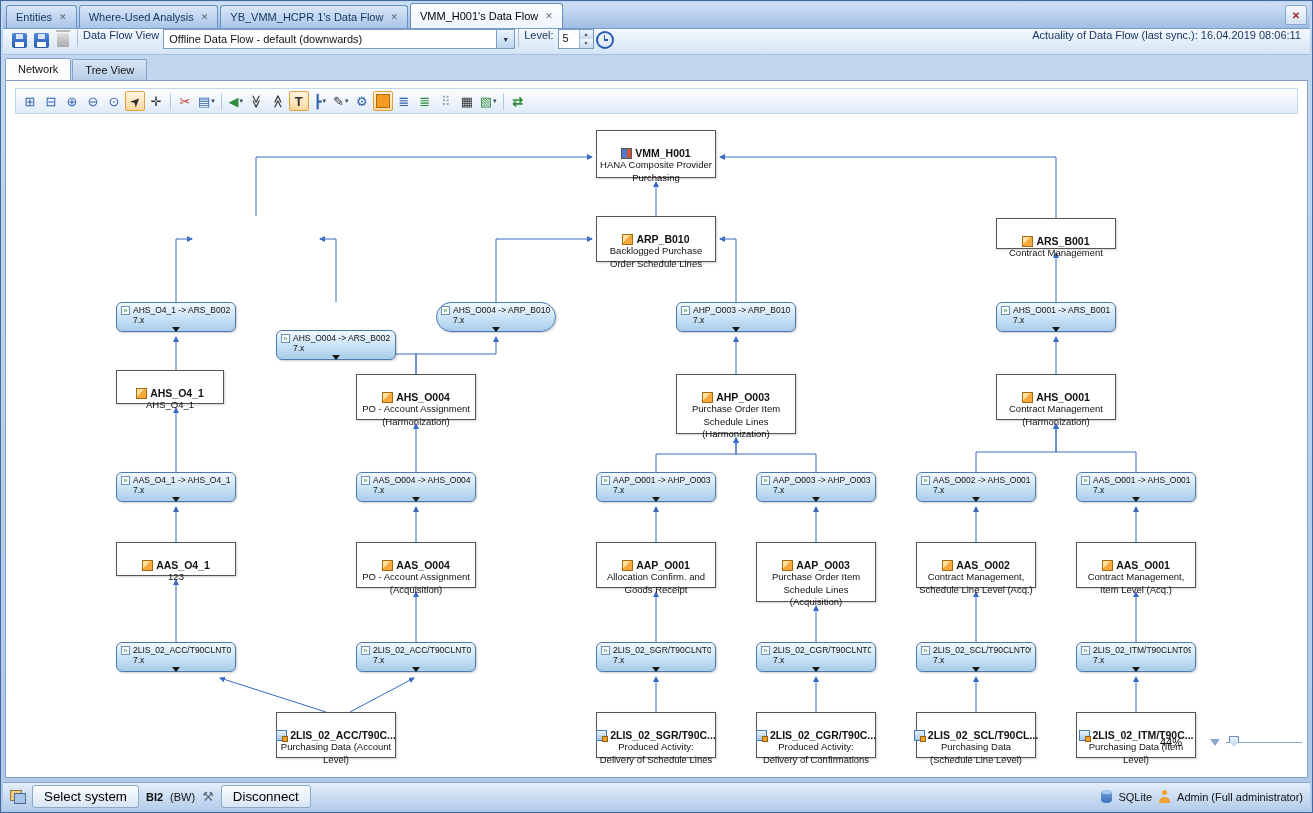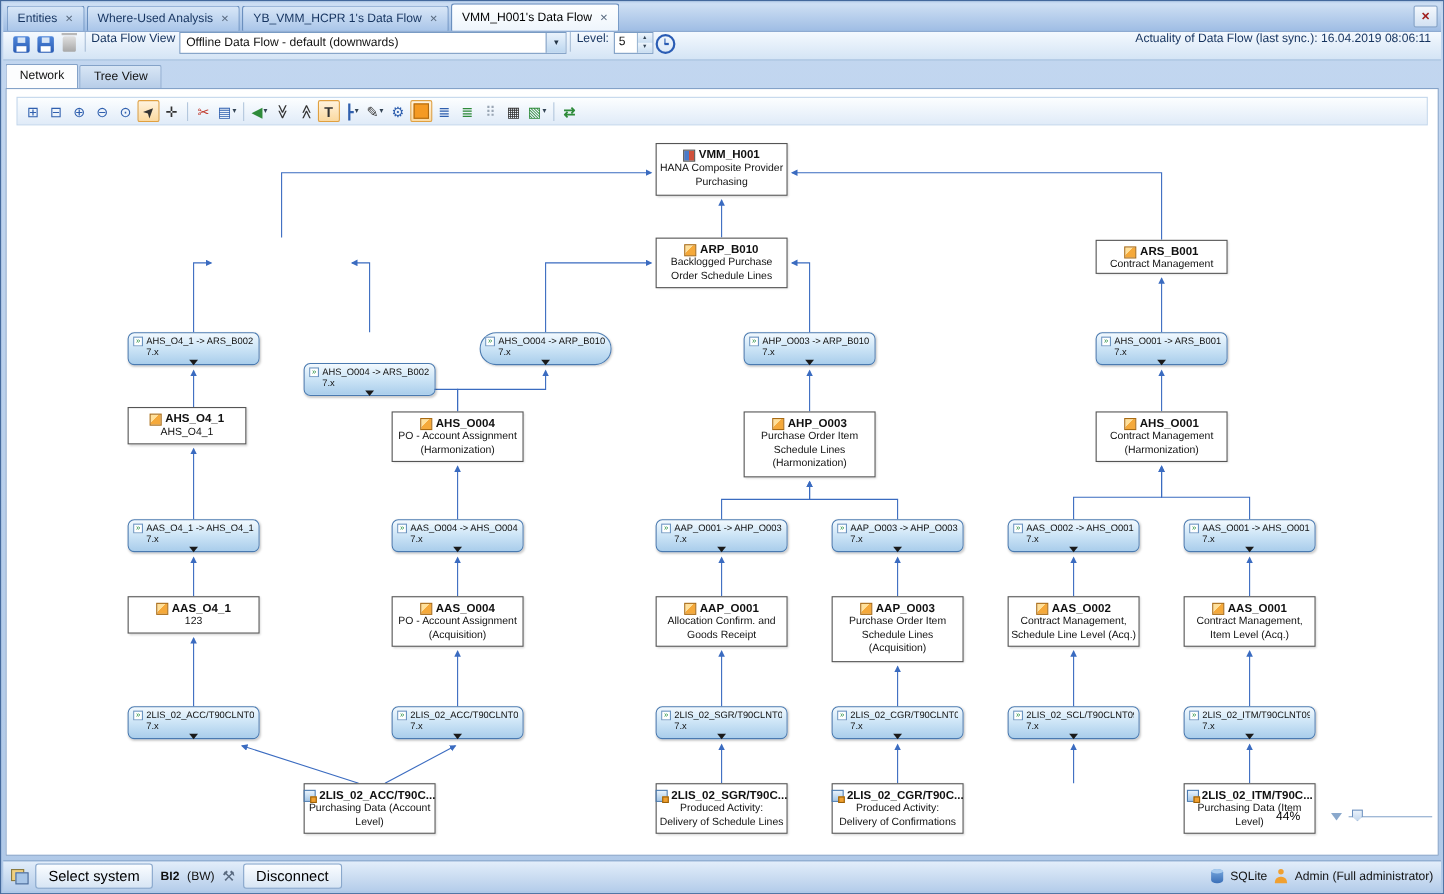--- a/index.html
+++ b/index.html
@@ -52,21 +52,21 @@
   .bold{font-weight:bold}
   .rot-45{transform:rotate(-45deg)}.rot-90d{transform:rotate(90deg)}.rot-90u{transform:rotate(-90deg)}
   .swatch-orange{width:12px;height:12px;background:#f59a23;border:1px solid #b06a10}
   .dd{font-size:7px;color:#345;margin-left:1px}
 
   .canvas{position:absolute;top:41px;left:6px;right:1px;bottom:1px;background:#fff;overflow:hidden}
   #edges{position:absolute;left:0;top:0}
   #edges polyline{fill:none;stroke:#3a6bc0;stroke-width:1}
 
   
-  .node{position:absolute;background:#fff;border:1px solid #555;box-shadow:1px 1px 2px rgba(0,0,0,.18);text-align:center;padding-top:4px;box-sizing:border-box;z-index:2}
+  .node{position:absolute;background:#fff;border:1px solid #555;box-shadow:1px 1px 2px rgba(0,0,0,.18);text-align:center;padding-top:16px;box-sizing:border-box;z-index:2}
   .n-title{font-weight:bold;font-size:10.5px;display:flex;align-items:center;justify-content:center;gap:3px;white-space:nowrap}
   .n-desc{font-size:9.5px;line-height:1.32;white-space:nowrap}
   .n-icon{width:11px;height:11px;display:inline-block;flex:0 0 auto;box-sizing:border-box}
   .n-icon.adso{background:linear-gradient(135deg,#ffe09a 0 40%,#f5a93a 40% 100%);border:1px solid #a96a12}
   .n-icon.hcpr{background:linear-gradient(90deg,#4a7ac8 0 50%,#d0503a 50% 100%);border:1px solid #555}
   .n-icon.datasource{background:linear-gradient(#e8f2fb,#a5c8e8);border:1px solid #4a7ab0;position:relative}
   .n-icon.datasource::after{content:"";position:absolute;right:-2px;bottom:-2px;width:4px;height:4px;background:#f0a030;border:1px solid #9a6008}
 
   .transform{position:absolute;width:120px;height:30px;border:1px solid #4a7ab0;border-radius:6px;background:linear-gradient(#f2f9fe,#cfe6f7 45%,#a9cdeb);box-shadow:1px 1px 2px rgba(0,0,0,.2);box-sizing:border-box;padding:2px 4px;z-index:2}
   .t-row{display:flex;align-items:center;gap:3px;overflow:hidden}
@@ -413,20 +413,28 @@
           <div class="n-desc">Delivery of Schedule Lines</div>
         </div>
         <div class="node" style="left: 744px; top: 590px; width: 120px; height: 46px;">
           <div class="n-title">
             <span class="n-icon datasource"></span>
             <span>2LIS_02_CGR/T90C...</span>
           </div>
           <div class="n-desc">Produced Activity:</div>
           <div class="n-desc">Delivery of Confirmations</div>
         </div>
+        <div class="node" style="left: 904px; top: 590px; width: 120px; height: 46px;">
+          <div class="n-title">
+            <span class="n-icon datasource"></span>
+            <span>2LIS_02_SCL/T90CL...</span>
+          </div>
+          <div class="n-desc">Purchasing Data</div>
+          <div class="n-desc">(Schedule Line Level)</div>
+        </div>
         <div class="node" style="left: 1064px; top: 590px; width: 120px; height: 46px;">
           <div class="n-title">
             <span class="n-icon datasource"></span>
             <span>2LIS_02_ITM/T90C...</span>
           </div>
           <div class="n-desc">Purchasing Data (Item</div>
           <div class="n-desc">Level)</div>
         </div>
         <div class="transform" style="left: 104px; top: 180px;">
           <div class="t-row">

